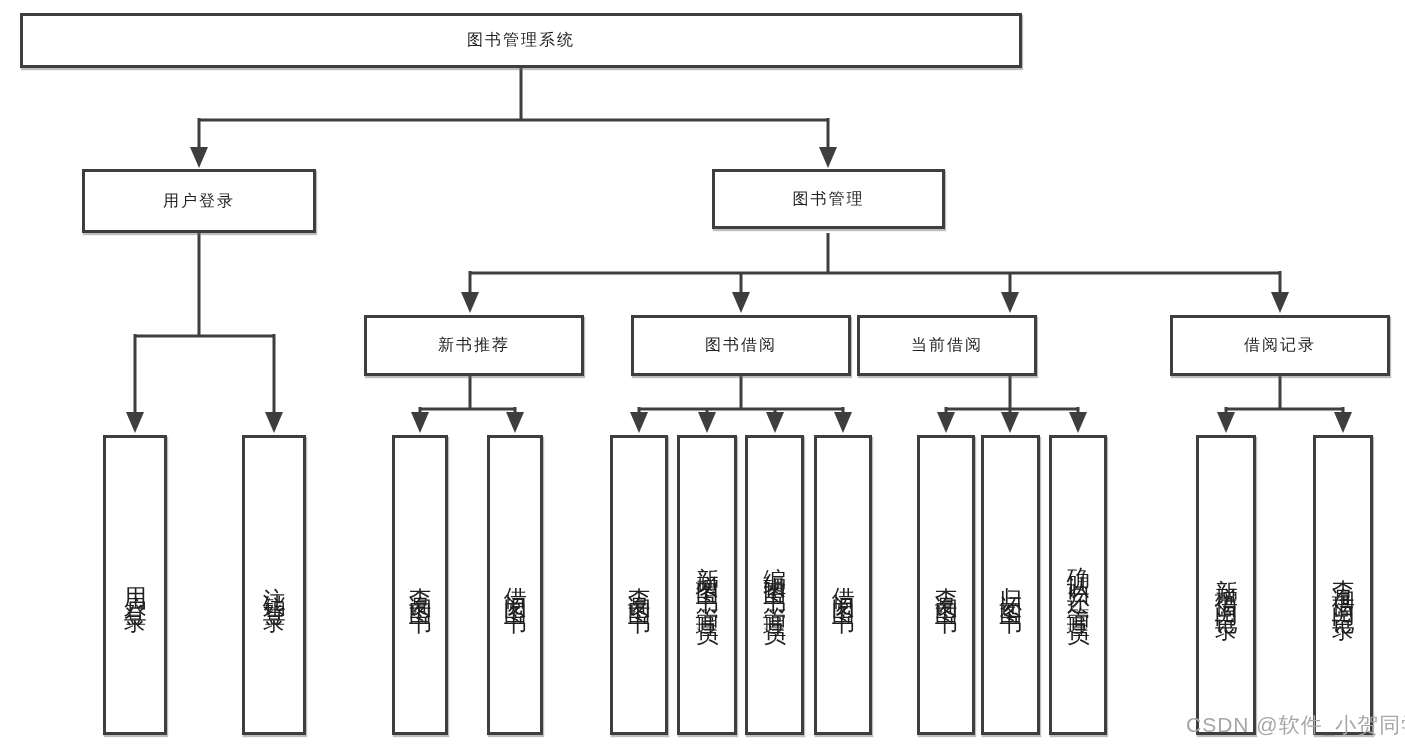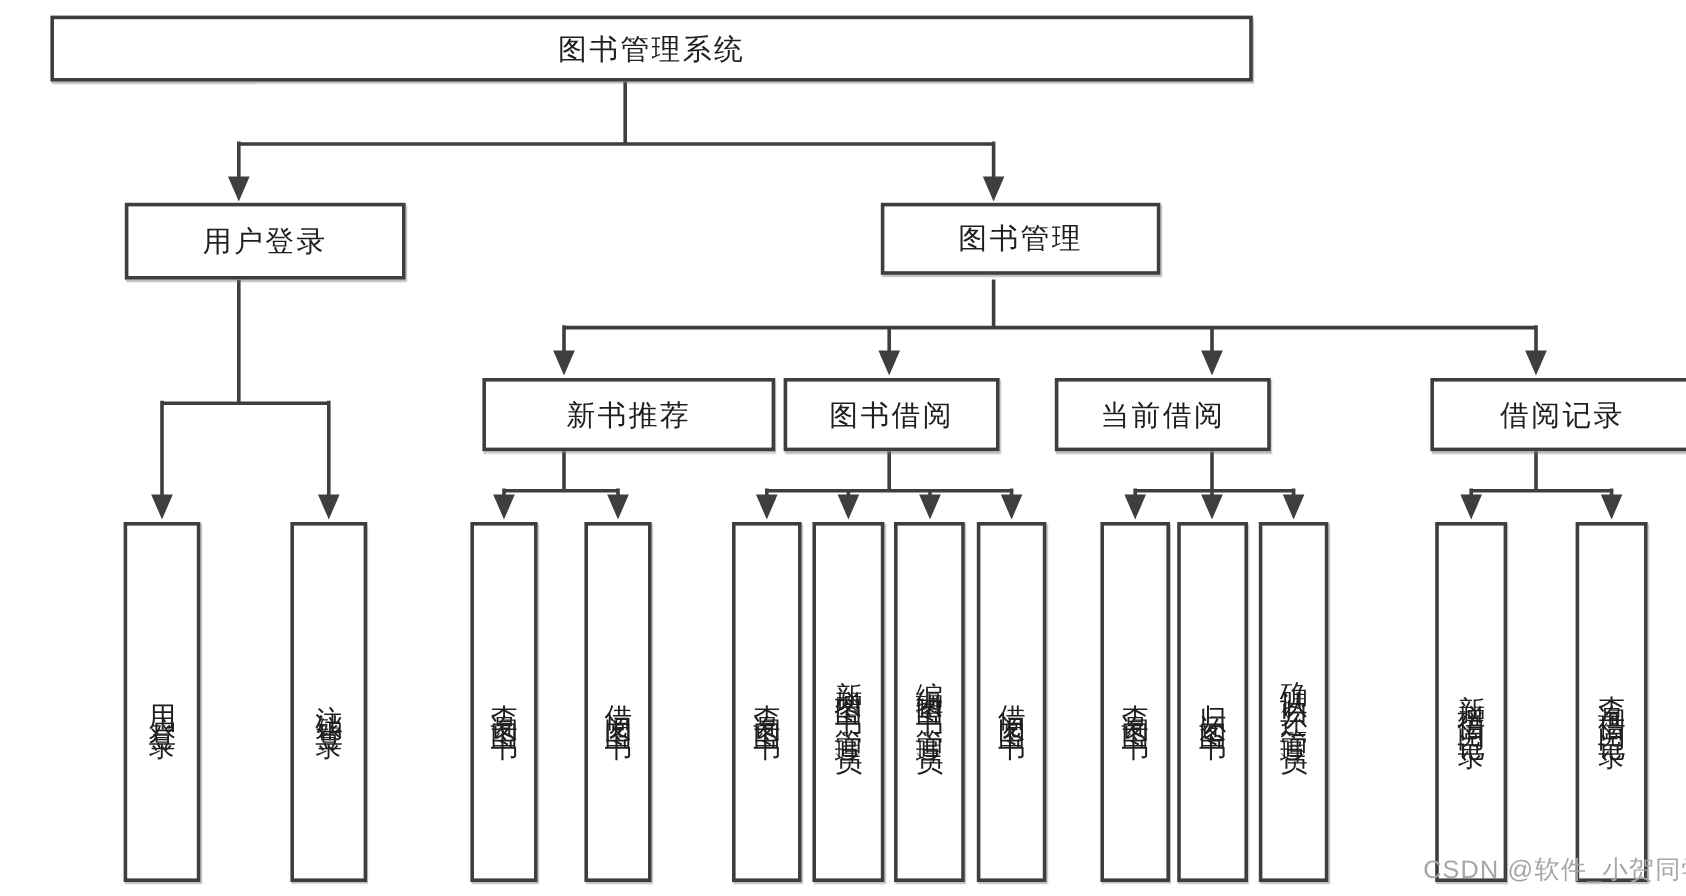--- a/index.html
+++ b/index.html
@@ -14,21 +14,21 @@
   #wires{position:absolute;left:0;top:0;width:1405px;height:747px;}
   .node{
     position:absolute;
     background:#ffffff;
     border:3px solid #3e3e3e;
     box-shadow:1px 2px 1px rgba(110,110,110,0.45);
     display:flex;align-items:center;justify-content:center;
     box-sizing:border-box;
     text-align:center;
   }
-  .node.h{font-size:24px;letter-spacing:2px;white-space:nowrap;margin-left:22px;}
+  .node.h{font-size:16px;letter-spacing:2px;white-space:nowrap;}
   .node.v{
     writing-mode:vertical-rl;
     text-orientation:mixed;
     font-size:23px;
     letter-spacing:8px;
     line-height:1.1;
   }
   .watermark{
     position:absolute;
     left:1186px;top:711px;
@@ -88,22 +88,22 @@
       <polygon points="1217,412 1235,412 1226,433"></polygon>
       <polygon points="1334,412 1352,412 1343,433"></polygon>
     </g>
   </svg>
 
   <div class="node h" style="left:20px;top:13px;width:1002px;height:55px">图书管理系统</div>
 
   <div class="node h" style="left:82px;top:169px;width:234px;height:64px">用户登录</div>
   <div class="node h" style="left:712px;top:169px;width:233px;height:60px">图书管理</div>
 
-  <div class="node h" style="left:380px;top:315px;width:244px;height:61px">新书推荐</div>
-  <div class="node h" style="left:631px;top:315px;width:180px;height:61px">图书借阅</div>
+  <div class="node h" style="left:364px;top:315px;width:220px;height:61px">新书推荐</div>
+  <div class="node h" style="left:631px;top:315px;width:220px;height:61px">图书借阅</div>
   <div class="node h" style="left:857px;top:315px;width:180px;height:61px">当前借阅</div>
   <div class="node h" style="left:1170px;top:315px;width:220px;height:61px">借阅记录</div>
 
   <div class="node v" style="left:103px;top:435px;width:64px;height:300px">用户登录</div>
   <div class="node v" style="left:242px;top:435px;width:64px;height:300px">注销登录</div>
 
   <div class="node v" style="left:392px;top:435px;width:56px;height:300px">查询图书</div>
   <div class="node v" style="left:487px;top:435px;width:56px;height:300px">借阅图书</div>
 
   <div class="node v" style="left:610px;top:435px;width:58px;height:300px">查询图书</div>

